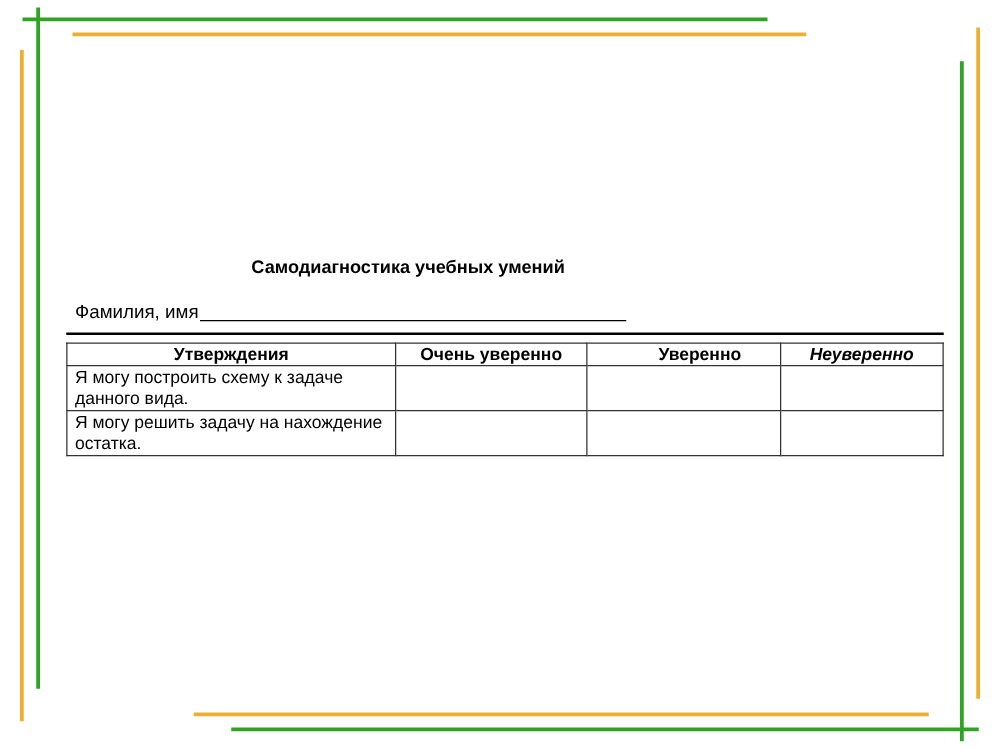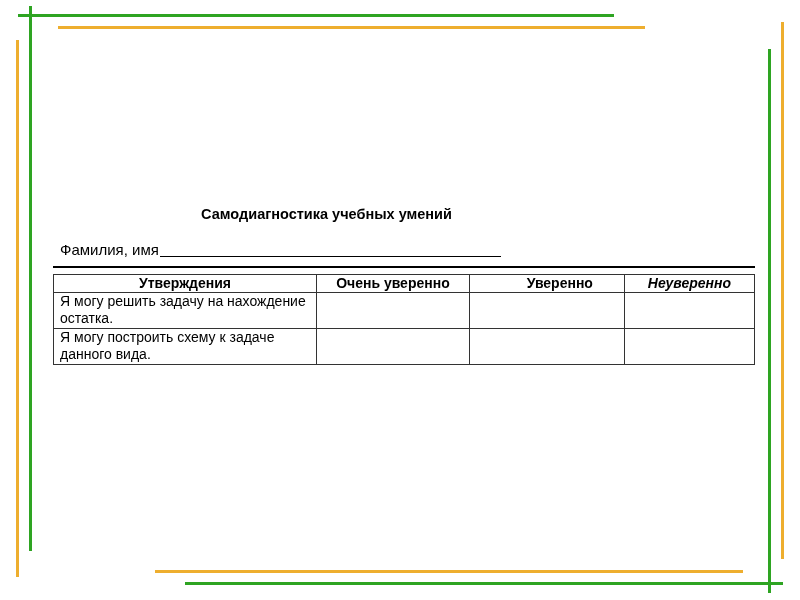--- a/index.html
+++ b/index.html
@@ -47,25 +47,25 @@
   <thead>
     <tr>
       <th class="c1">Утверждения</th>
       <th class="c2">Очень уверенно</th>
       <th class="c3">Уверенно</th>
       <th class="c4">Неуверенно</th>
     </tr>
   </thead>
   <tbody>
     <tr>
-      <td>Я могу решить задачу на нахождение остатка.</td>
+      <td>Я могу построить схему к задаче данного вида.</td>
       <td></td>
       <td></td>
       <td></td>
     </tr>
     <tr>
-      <td>Я могу построить схему к задаче данного вида.</td>
+      <td>Я могу решить задачу на нахождение остатка.</td>
       <td></td>
       <td></td>
       <td></td>
     </tr>
   </tbody>
 </table>
 
 </body></html>

